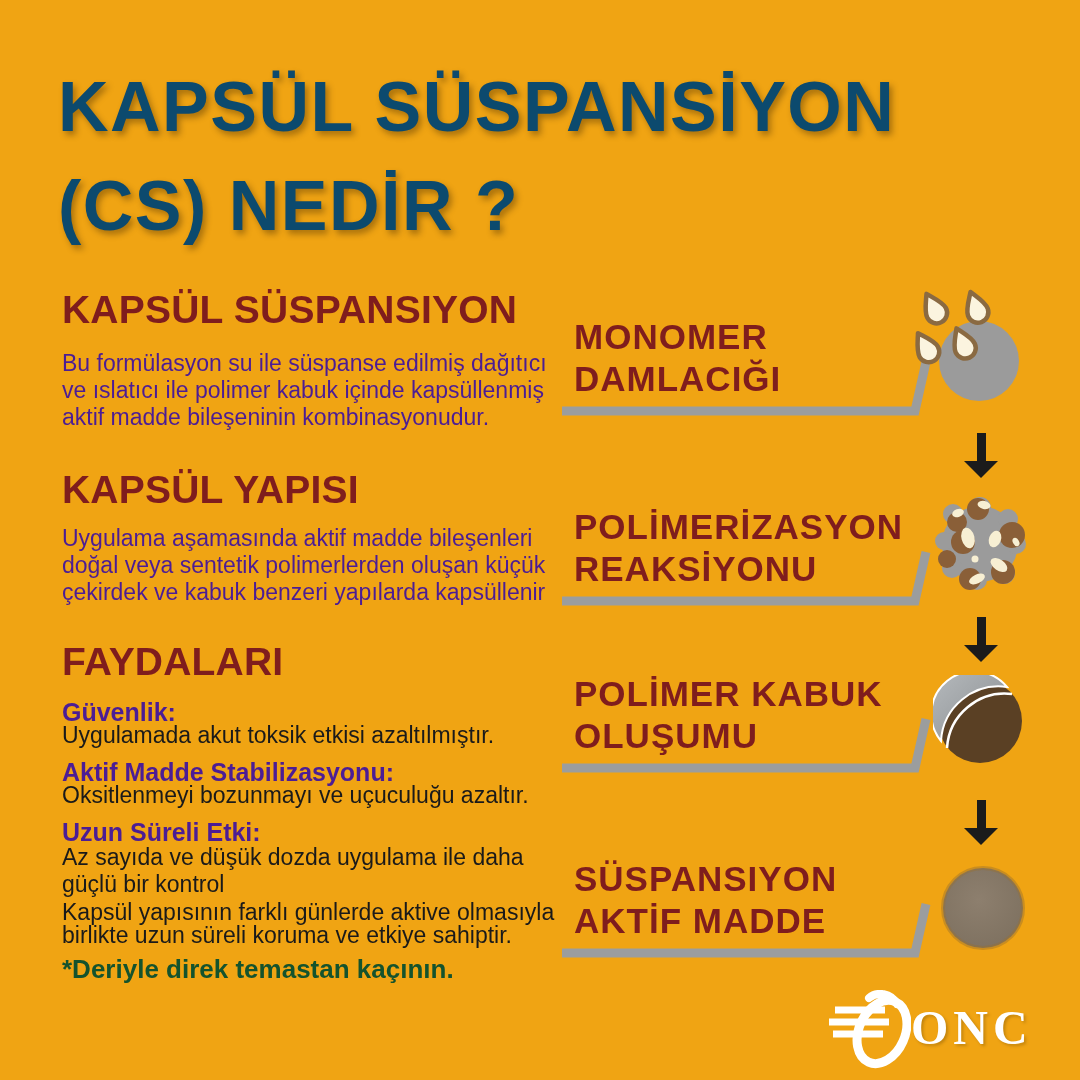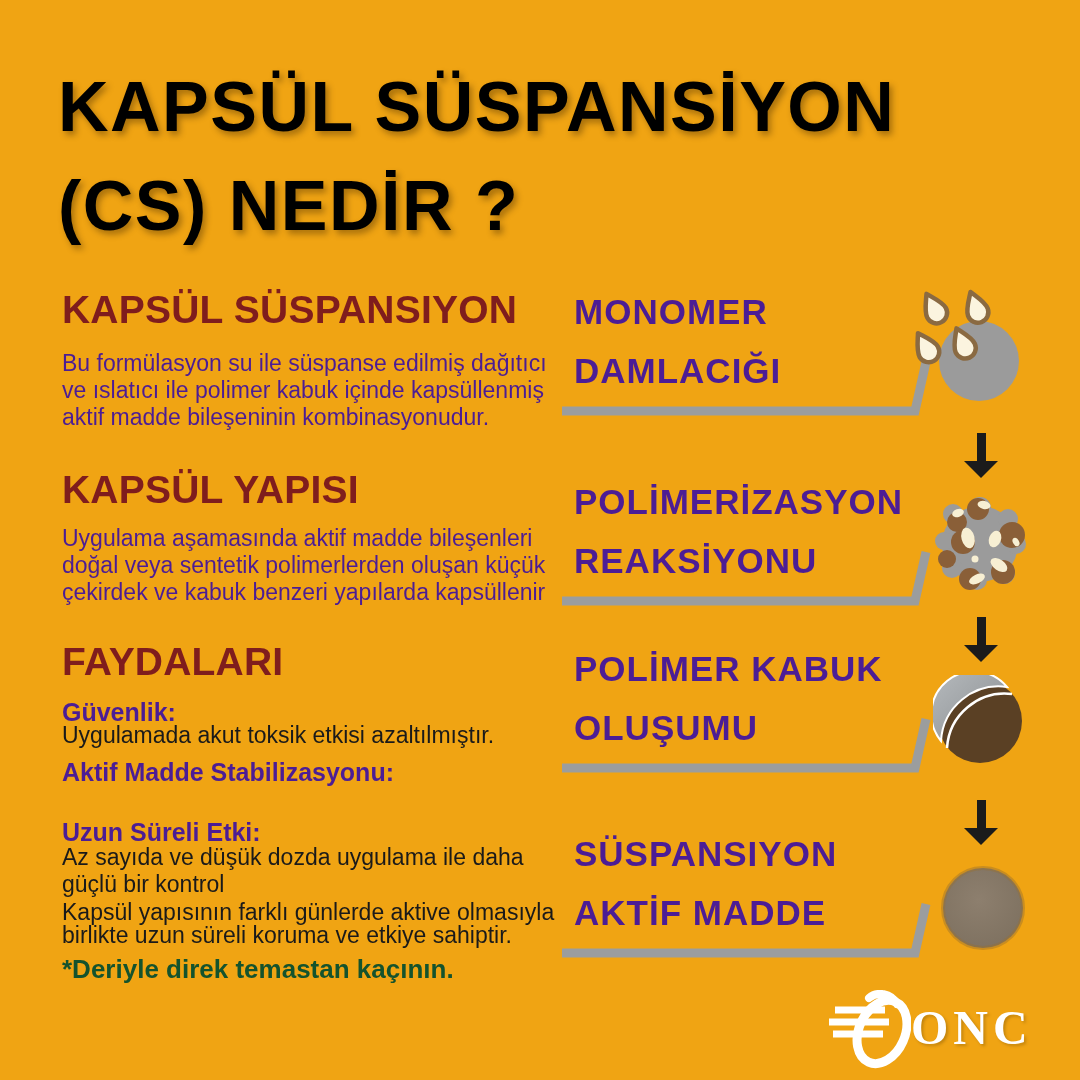--- a/index.html
+++ b/index.html
@@ -7,21 +7,21 @@
     position:relative;
     width:1080px;height:1080px;
     background:#F0A413;
     overflow:hidden;
     font-family:"Liberation Sans", sans-serif;
   }
   .pre{white-space:pre-line;}
   .page-title{
     position:absolute;left:58px;top:58px;width:980px;
     font-size:70px;line-height:99px;font-weight:bold;
-    letter-spacing:1.5px;color:#000000;
+    letter-spacing:1.5px;color:#0c4a6e;
     text-shadow:3px 4px 6px rgba(60,35,0,0.40);
   }
   .sec-heading{
     position:absolute;left:62px;width:540px;
     font-size:39px;font-weight:bold;color:#7f1d1d;letter-spacing:0.2px;
   }
   .sec-body{
     position:absolute;left:62px;width:560px;
     font-size:23px;line-height:27px;color:#4c1d95;
   }
@@ -36,22 +36,22 @@
   .benefit-text.tight{line-height:23px;}
   .footnote{
     position:absolute;left:62px;top:954px;width:560px;
     font-size:26px;font-weight:bold;color:#14532d;
   }
   .step{
     position:absolute;left:558px;width:480px;height:118px;
   }
   .step .step-label{
     position:absolute;left:16px;bottom:18px;
-    font-size:35px;line-height:59px;font-weight:bold;
-    letter-spacing:1px;color:#4c1d95;
+    font-size:35px;line-height:42px;font-weight:bold;
+    letter-spacing:1px;color:#7f1d1d;
   }
   .step .underline{
     position:absolute;left:0;bottom:0;
   }
   .arrow{position:absolute;left:962px;width:38px;height:46px;}
   .icon{position:absolute;}
   .logo{
     position:absolute;left:825px;top:990px;width:240px;height:84px;
   }
   .logo .logo-mark{position:absolute;left:0;top:0;}
@@ -79,20 +79,21 @@
   <div class="sec-body pre" style="top:525px">Uygulama aşamasında aktif madde bileşenleri
 doğal veya sentetik polimerlerden oluşan küçük
 çekirdek ve kabuk benzeri yapılarda kapsüllenir</div>
 
   <div class="sec-heading" style="top:640px">FAYDALARI</div>
 
   <div class="benefit-label" style="top:698px">Güvenlik:</div>
   <div class="benefit-text" style="top:722px">Uygulamada akut toksik etkisi azaltılmıştır.</div>
 
   <div class="benefit-label" style="top:758px">Aktif Madde Stabilizasyonu:</div>
+  <div class="benefit-text" style="top:782px">Oksitlenmeyi bozunmayı ve  uçuculuğu azaltır.</div>
 
   <div class="benefit-label" style="top:818px">Uzun Süreli Etki:</div>
   <div class="benefit-text pre tight" style="top:901px">Kapsül yapısının farklı günlerde aktive olmasıyla
 birlikte uzun süreli koruma ve etkiye sahiptir.</div>
   <div class="benefit-text pre" style="top:844px">Az sayıda ve düşük dozda uygulama ile daha
 güçlü bir kontrol</div>
 
   <div class="footnote">*Deriyle direk temastan kaçının.</div>
 
   <div class="step" style="top:300px">

